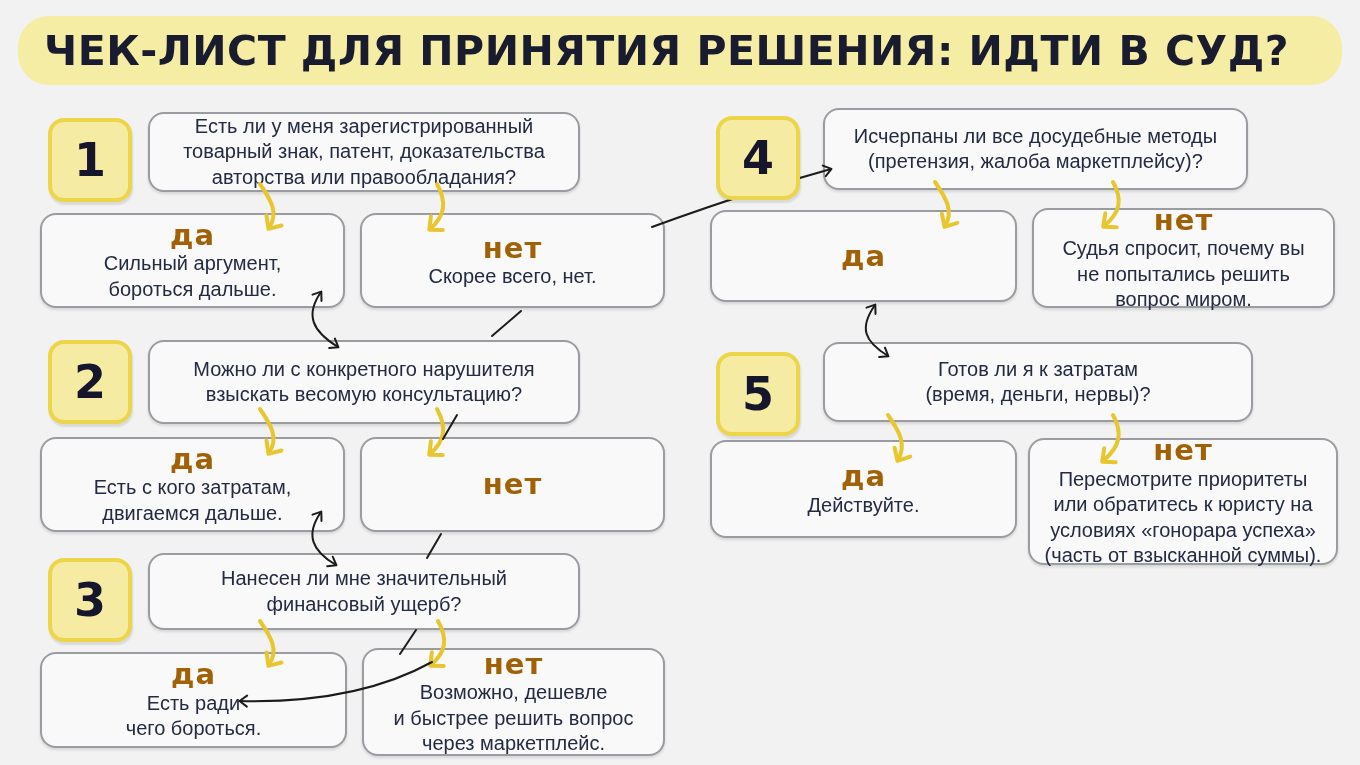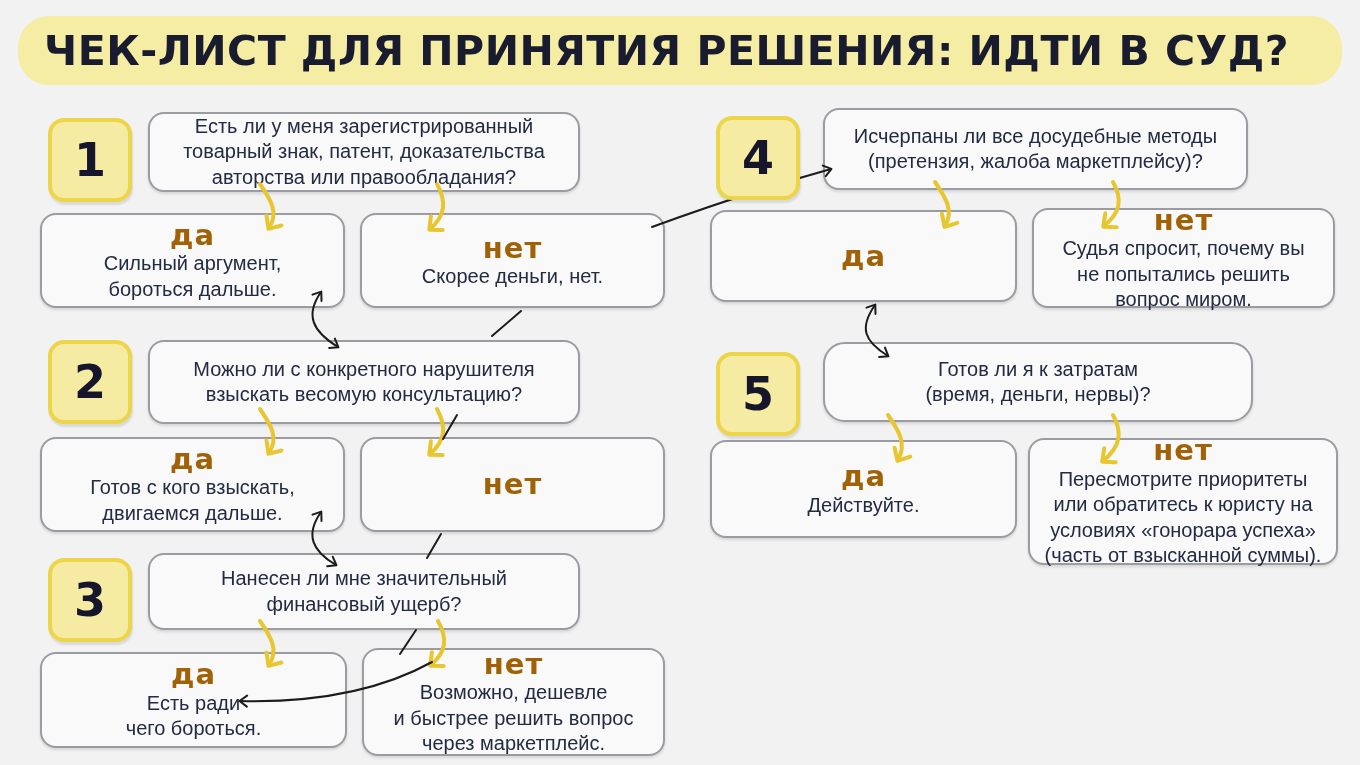--- a/index.html
+++ b/index.html
@@ -61,31 +61,31 @@
 товарный знак, патент, доказательства
 авторства или правообладания?</div>
   </div>
   <div class="card" style="left:40px;top:213px;width:305px;height:95px;">
     <div class="hd">да</div>
     <div class="a-text">Сильный аргумент,
 бороться дальше.</div>
   </div>
   <div class="card" style="left:360px;top:213px;width:305px;height:95px;">
     <div class="hd">нет</div>
-    <div class="a-text">Скорее деньги, нет.</div>
+    <div class="a-text">Скорее всего, нет.</div>
   </div>
 
   <div class="badge" style="left:48px;top:340px;">2</div>
   <div class="card" style="left:148px;top:340px;width:432px;height:84px;">
     <div class="q-text">Можно ли с конкретного нарушителя
 взыскать весомую консультацию?</div>
   </div>
   <div class="card" style="left:40px;top:437px;width:305px;height:95px;">
     <div class="hd">да</div>
-    <div class="a-text">Готов с кого взыскать,
+    <div class="a-text">Есть с кого затратам,
 двигаемся дальше.</div>
   </div>
   <div class="card" style="left:360px;top:437px;width:305px;height:95px;">
     <div class="hd">нет</div>
   </div>
 
   <div class="badge" style="left:48px;top:558px;">3</div>
   <div class="card" style="left:148px;top:553px;width:432px;height:77px;">
     <div class="q-text">Нанесен ли мне значительный
 финансовый ущерб?</div>
@@ -111,21 +111,21 @@
     <div class="hd">да</div>
   </div>
   <div class="card" style="left:1032px;top:208px;width:303px;height:100px;">
     <div class="hd">нет</div>
     <div class="a-text">Судья спросит, почему вы
 не попытались решить
 вопрос миром.</div>
   </div>
 
   <div class="badge" style="left:716px;top:352px;">5</div>
-  <div class="card" style="left:823px;top:342px;width:430px;height:80px;border-radius:22px;">
+  <div class="card" style="left:823px;top:342px;width:430px;height:80px;">
     <div class="q-text">Готов ли я к затратам
 (время, деньги, нервы)?</div>
   </div>
   <div class="card" style="left:710px;top:440px;width:307px;height:98px;">
     <div class="hd">да</div>
     <div class="a-text">Действуйте.</div>
   </div>
   <div class="card" style="left:1028px;top:438px;width:310px;height:127px;">
     <div class="hd">нет</div>
     <div class="a-text">Пересмотрите приоритеты

